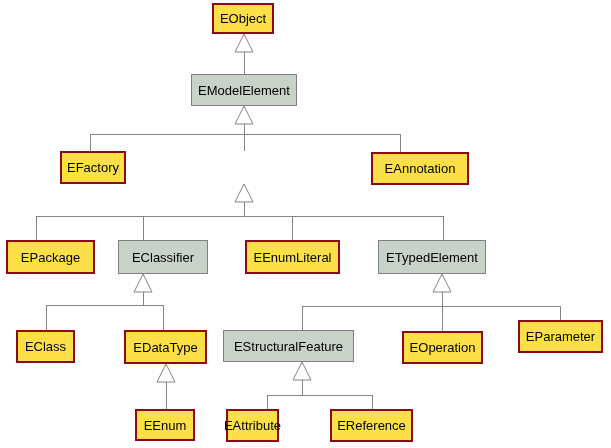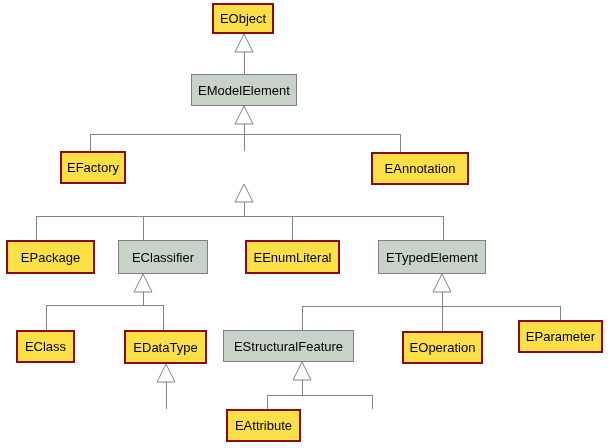--- a/index.html
+++ b/index.html
@@ -128,17 +128,23 @@
   <div class="node abstract" style="left:223px;top:330px;width:131px;height:32px">
     <span class="lbl">EStructuralFeature</span>
   </div>
   <div class="node" style="left:402px;top:331px;width:81px;height:33px">
     <span class="lbl">EOperation</span>
   </div>
   <div class="node" style="left:518px;top:320px;width:85px;height:33px">
     <span class="lbl">EParameter</span>
   </div>
 
-  <div class="node" style="left:226px;top:409px;width:75px;height:33px">
+  <div class="node" style="left:135px;top:409px;width:60px;height:32px">
+    <span class="lbl">EEnum</span>
+  </div>
+  <div class="node" style="left:226px;top:409px;width:53px;height:33px">
     <span class="lbl">EAttribute</span>
+  </div>
+  <div class="node" style="left:330px;top:409px;width:83px;height:33px">
+    <span class="lbl">EReference</span>
   </div>
 
 </div>
 
 </body></html>

